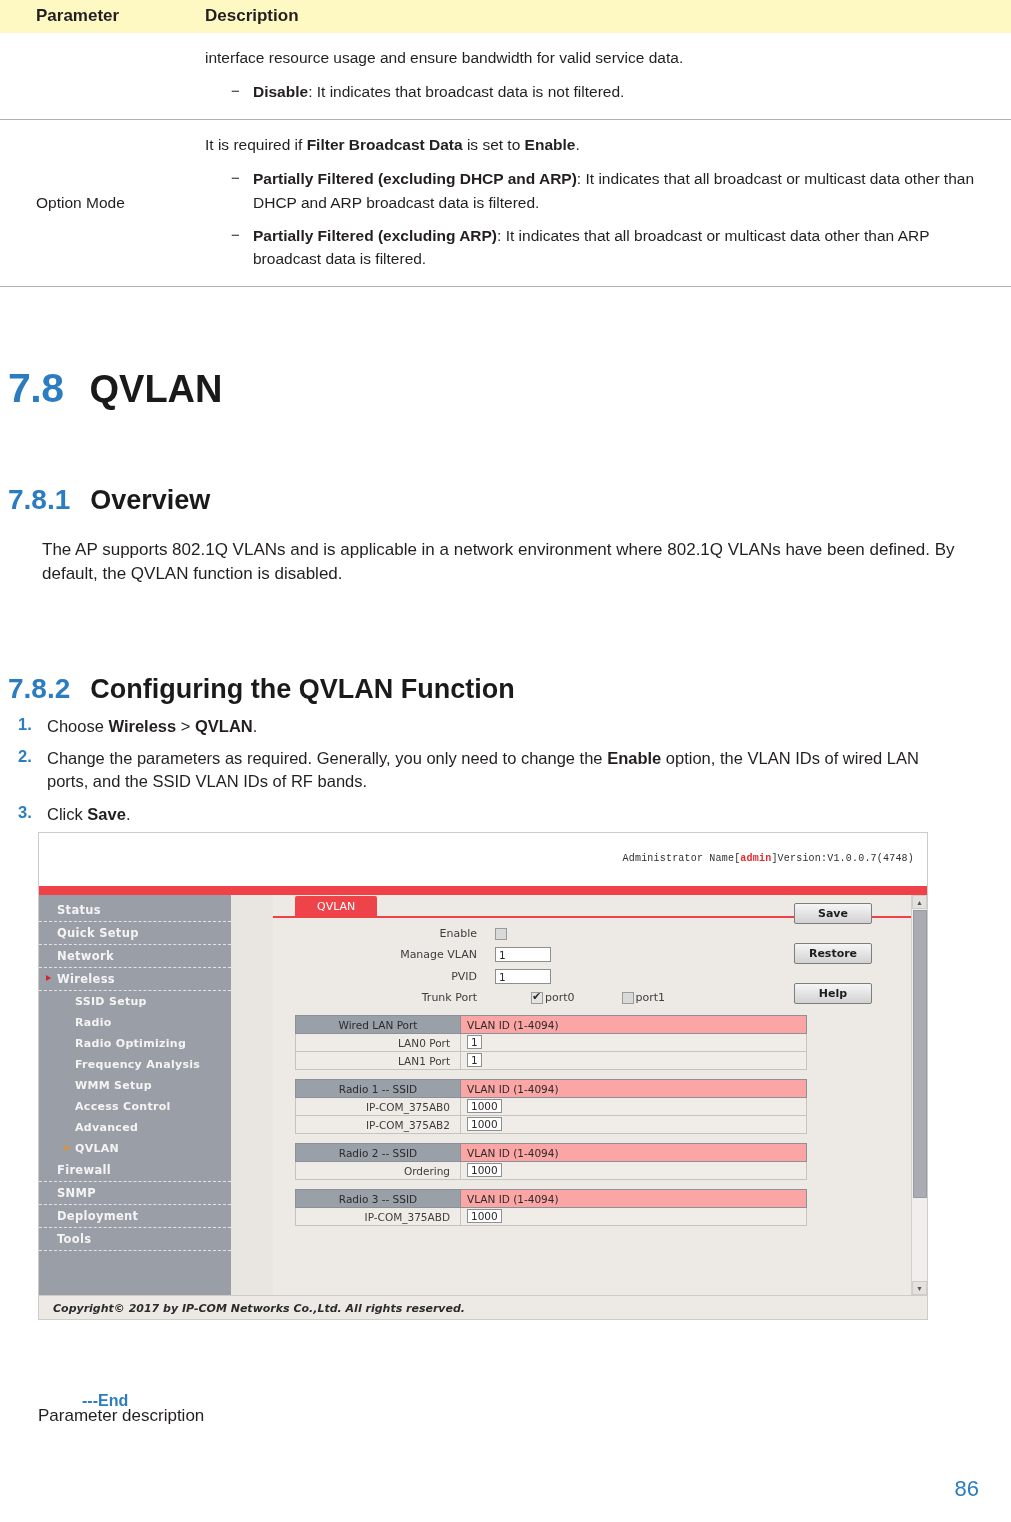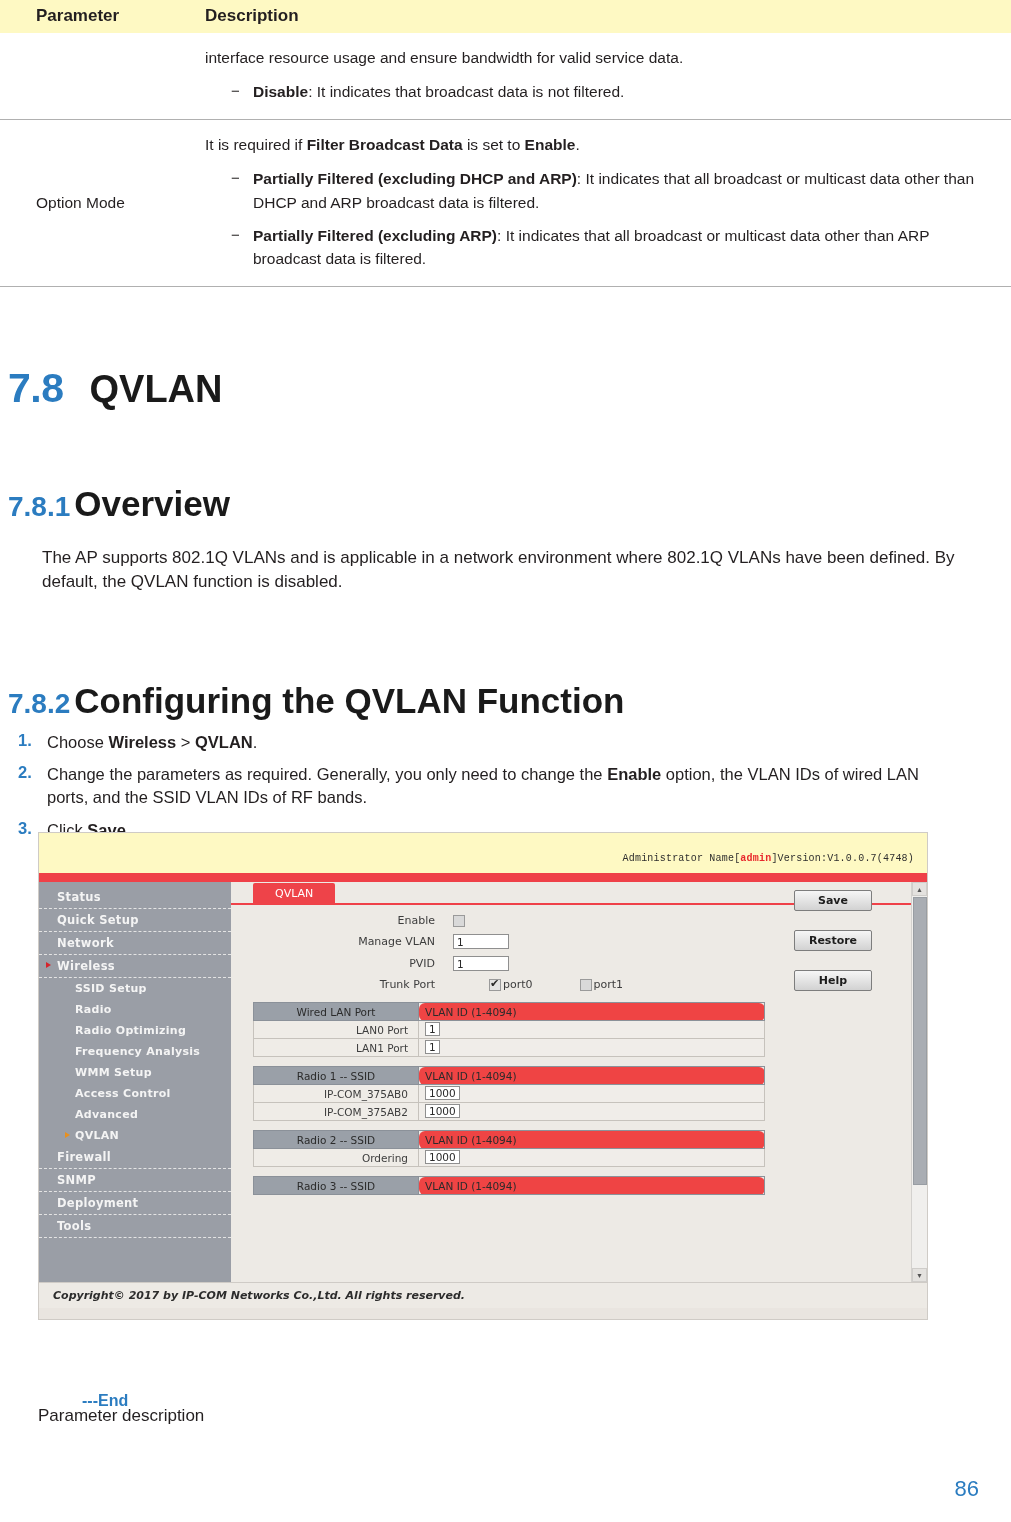--- a/index.html
+++ b/index.html
@@ -43,21 +43,21 @@
   .dash-text { flex:1; line-height:1.5; }
   b { font-weight:bold; }
 
   
   .h1-row { display:flex; align-items:baseline; margin:78px 0 0 8px; }
   .h1-num { color:#2b7cc0; font-size:41px; font-weight:bold; letter-spacing:-0.5px; }
   .h1-txt { color:#1a1a1a; font-size:38px; font-weight:bold; margin-left:26px; }
 
   .h2-row { display:flex; align-items:baseline; margin:72px 0 0 8px; }
   .h2-num { color:#2b7cc0; font-size:28px; font-weight:bold; }
-  .h2-txt { color:#1a1a1a; font-size:35px; font-weight:bold; margin-left:4px; }
+  .h2-txt { color:#1a1a1a; font-size:27px; font-weight:bold; margin-left:20px; }
 
   .body-p {
     margin:22px 0 0 42px;
     width:925px;
     font-size:17px;
     line-height:1.42;
     color:#231f20;
   }
 
   
@@ -68,30 +68,30 @@
 
   
   .shot {
     position:absolute;
     left:38px; top:832px;
     width:890px; height:488px;
     background:#e9e5e0;
     border:1px solid #cfcbc6;
     overflow:hidden;
   }
-  .shot-top { height:40px; background:#fef9c3; position:relative;text-align:right; }
+  .shot-top { height:53px; background:#ffffff; position:relative;text-align:right; }
   .shot-admin {
     position:absolute; right:13px; top:20px;
     font-family:"Liberation Mono", monospace;
     font-size:10px; color:#2e2e2e; letter-spacing:.2px; white-space:nowrap;
   }
   .shot-admin .uname { color:#e8282c; font-weight:bold; }
   .shot-redbar { height:9px; background:#ef4148; }
 
-  .shot-body { display:flex; height:400px; }
+  .shot-body { display:flex; height:400px;gap:42px; }
 
   .shot-nav { width:192px; background:#9a9ea6; padding-top:4px; }
   .nav-item {
     color:#f4f4f4; font-size:11.5px; font-weight:bold;
     font-family:"DejaVu Sans", sans-serif;
     padding:4px 0 4px 18px;
     border-bottom:1px dashed #e4e4e4;
     position:relative;
     letter-spacing:.3px;
   }
@@ -139,21 +139,21 @@
   }
   .trunk-opt { margin-right:11px; display:flex; align-items:center; gap:2px;padding-left:36px; }
 
   .vtable { width:512px; margin:0 0 9px 22px; border:1px solid #9aa0a8; border-collapse:collapse; }
   .vtable td { border:1px solid #c6c2bc; font-size:10.5px; color:#3d3d3d;
                font-family:"DejaVu Sans", sans-serif; height:18px; padding:0 6px; }
   .vtable tr.hdr td { background:#9aa0a8; color:#2b2b2b; border-color:#8b9199; }
   .vt-left { width:165px; text-align:right; padding-right:10px !important; background:#efece7; }
   .vtable tr.hdr td.vt-left { background:#9aa0a8; text-align:center; padding-right:6px !important; }
   .vt-right { background:#f0ede9; }
-  .vtable tr.hdr td.vt-right { background:#ef4444;border-radius:6px; }
+  .vtable tr.hdr td.vt-right { background:#fca5a5; }
 
   .btncol { position:absolute; right:38px; top:8px; width:112px; }
   .gbtn {
     display:block; width:78px; margin:0 auto 19px auto;
     background:linear-gradient(#f6f6f6,#d2d2d2);
     border:1px solid #7d7d7d; border-radius:2px;
     text-align:center; font-size:11px; color:#1d1d1d;
     padding:3px 0; font-family:"DejaVu Sans", sans-serif; font-weight:bold;
   }
 
@@ -371,20 +371,24 @@
                   <td class="vt-right"><span class="tinp">1000</span></td>
                 </tr>
               </tbody>
             </table>
             <table class="vtable">
               <tbody>
                 <tr class="hdr">
                   <td class="vt-left">Radio 3 -- SSID</td>
                   <td class="vt-right">VLAN ID (1-4094)</td>
                 </tr>
+                <tr>
+                  <td class="vt-left">IP-COM_375ABD</td>
+                  <td class="vt-right"><span class="tinp">1000</span></td>
+                </tr>
               </tbody>
             </table>
           </div>
       </div>
 
       <div class="btncol">
         <span class="gbtn">Save</span>
         <span class="gbtn">Restore</span>
         <span class="gbtn">Help</span>
       </div>

